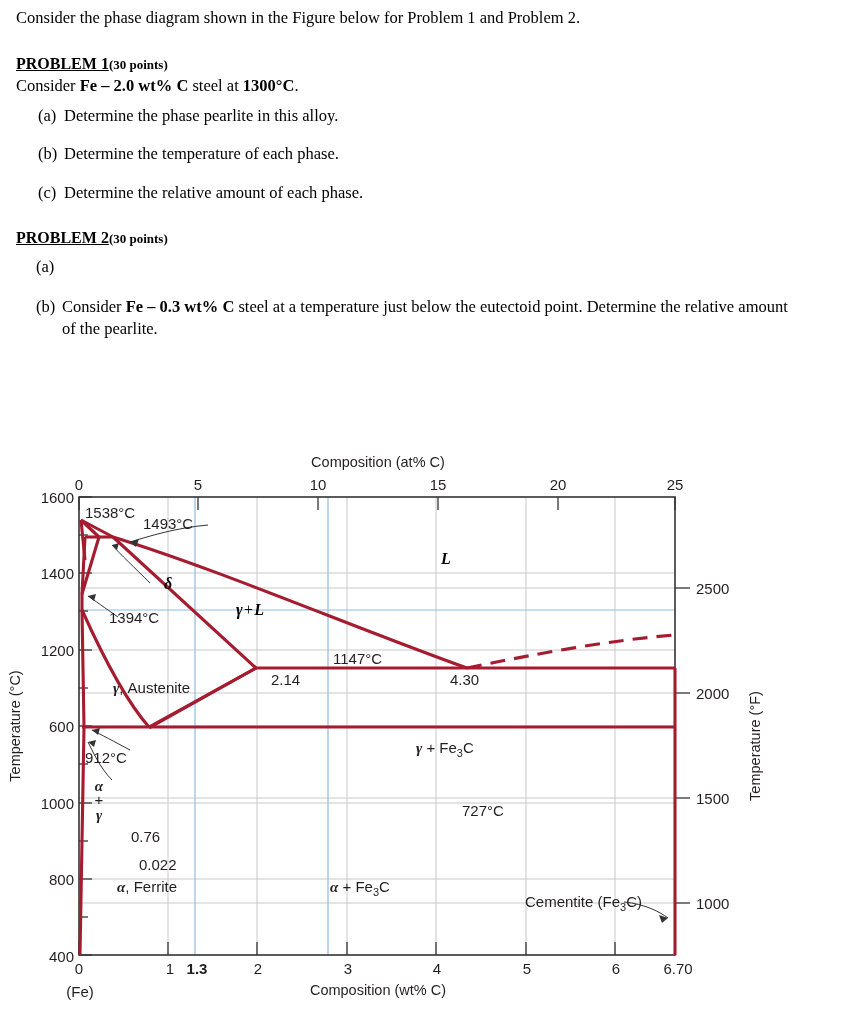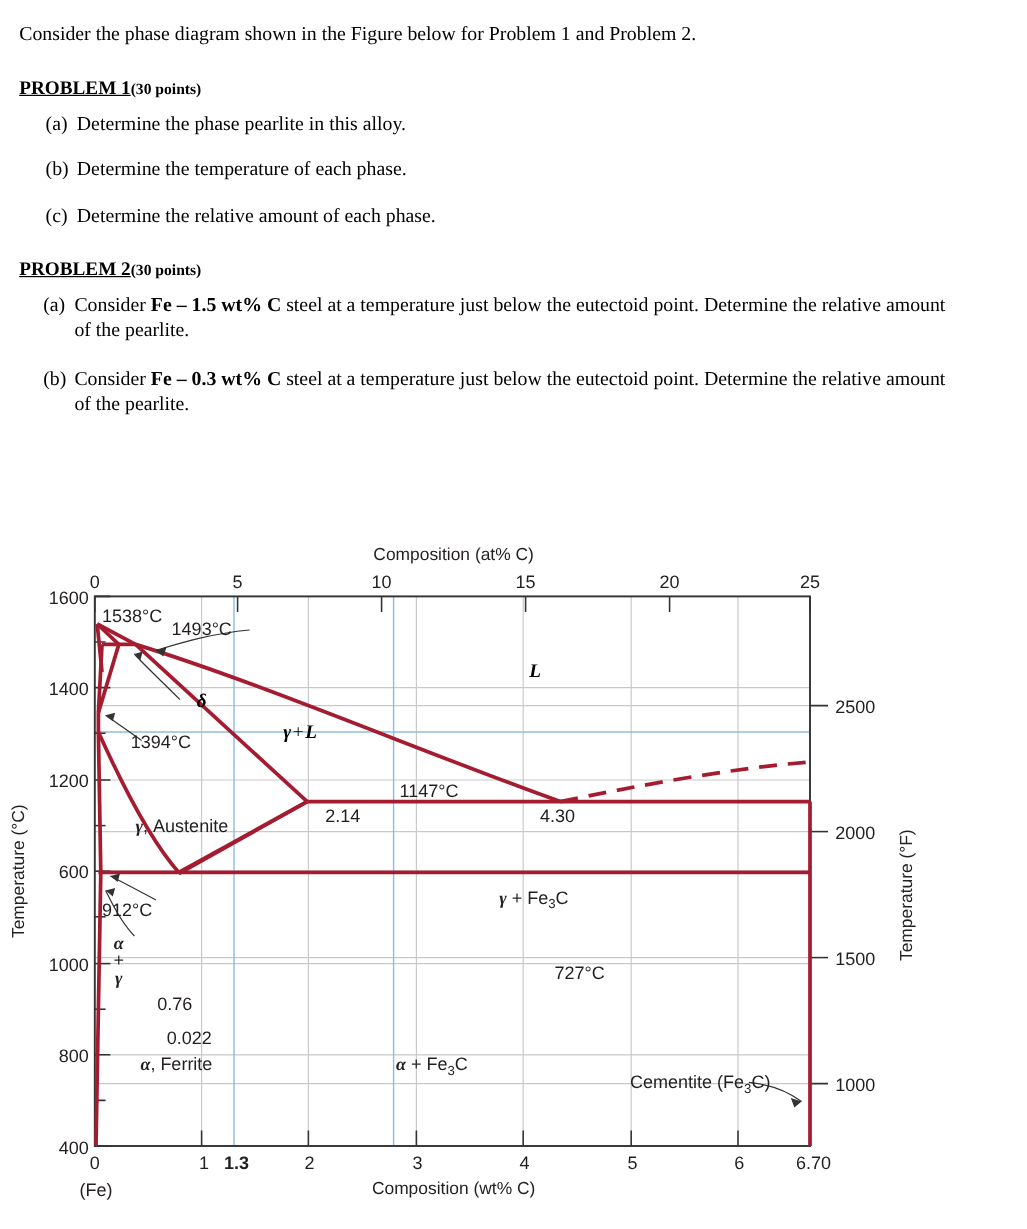--- a/index.html
+++ b/index.html
@@ -2,21 +2,21 @@
 <html><head>
 <meta charset="utf-8">
 <style>
   html,body{margin:0;padding:0;}
   body{
     width:856px;height:1024px;background:#ffffff;
     font-family:"Liberation Serif", serif;
     color:#000;overflow:hidden;position:relative;
   }
   
-  .doc{padding:18px 16px 0 16px;}
+  .doc{padding:8px 16px 0 16px;}
   .intro{font-size:16.5px;line-height:1.25;}
   .prob-head{
     font-family:"Liberation Sans", sans-serif;
     font-weight:bold;font-size:16px;margin-top:26px;
   }
   .prob-head .ul{text-decoration:underline;font-family:Liberation Serif, serif;}
   .prob-head .pts{font-family:"Liberation Serif", serif;font-weight:bold;font-size:13px;}
   .lead{font-size:16.5px;margin-top:3px;}
   .b{font-weight:bold;}
   .items{margin-top:9px;}
@@ -43,20 +43,21 @@
 <body>
 
 <div class="doc">
 
   <div class="intro">Consider the phase diagram shown in the Figure below for Problem 1 and Problem 2.</div>
 
   <div class="prob-head">
     <span class="ul">PROBLEM 1</span><span class="pts">(30 points)</span>
   </div>
 
+  <div class="lead"><span>Consider </span><span class="b">Fe – 2.0 wt% C</span><span> steel at </span><span class="b">1300°C</span><span>.</span></div>
 
   <div class="items">
     <div class="item">
       <span class="mark">(a)</span>
       <span class="txt">Determine the phase pearlite in this alloy.</span>
     </div>
     <div class="item">
       <span class="mark">(b)</span>
       <span class="txt">Determine the temperature of each phase.</span>
     </div>
@@ -67,21 +68,20 @@
   </div>
 
   <div id="p2block" class="p2">
     <div class="prob-head">
       <span class="ul">PROBLEM 2</span><span class="pts">(30 points)</span>
     </div>
 
     <div class="items">
       <div class="item">
         <span class="mark">(a)</span>
-        <span class="txt"><span>Consider </span><span class="b">Fe – 1.5 wt% C</span><span> steel at a temperature just below the eutectoid point. Determine the relative amount of the pearlite.</span></span>
       </div>
       <div class="item">
         <span class="mark">(b)</span>
         <span class="txt"><span>Consider </span><span class="b">Fe – 0.3 wt% C</span><span> steel at a temperature just below the eutectoid point. Determine the relative amount of the pearlite.</span></span>
       </div>
     </div>
   </div>
 </div>
 
 <div class="fig">

